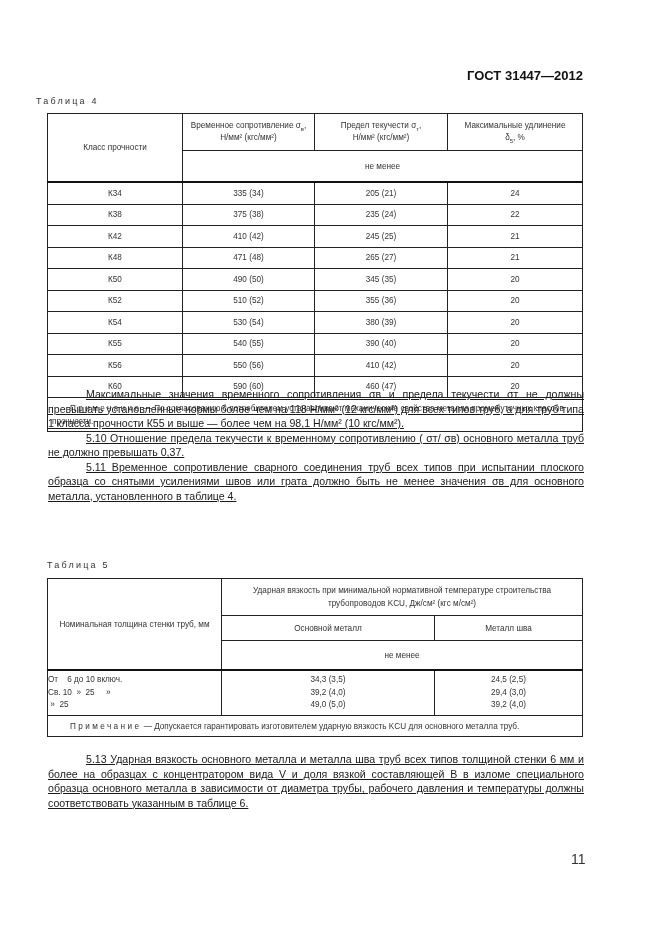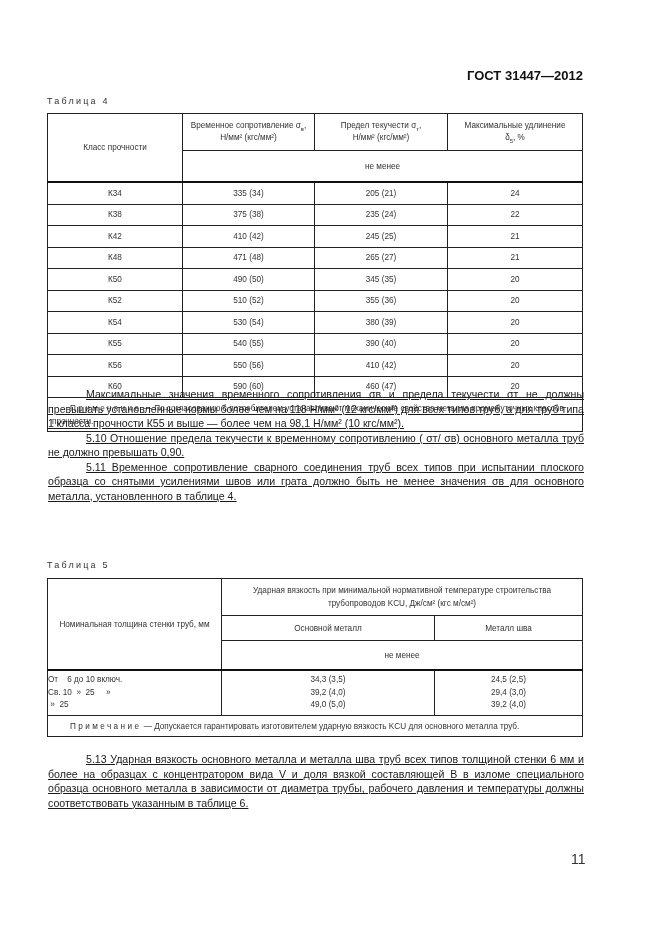--- a/index.html
+++ b/index.html
@@ -31,21 +31,21 @@
   .t5 tr.data td { border-top:2.5px solid #111; padding:3px 0; line-height:12.5px; vertical-align:top; }
   .t5 td.left { text-align:left; padding-left:4px; }
   sub { font-size:6px; vertical-align:sub; line-height:0; }
   .pageno { left:571px; top:851px; font-size:14px; color:#333; }
 </style>
 </head>
 <body>
 
 <div class="abs doc-code">ГОСТ 31447—2012</div>
 
-<div class="abs tcap" style="left:47px; top:96px;">Таблица 4</div>
+<div class="abs tcap" style="left:36px; top:96px;">Таблица 4</div>
 <table class="t4">
   <tbody>
       <tr class="h1">
     <td class="c0" rowspan="2">Класс прочности</td>
     <td class="c1">
       <span>Временное сопротивление σ</span><sub>в</sub>,<br>
       <span>Н/мм² (кгс/мм²)</span>
     </td>
     <td class="c2">
       <span>Предел текучести  σ</span><sub>т</sub>,<br>
@@ -120,21 +120,21 @@
         <td>20</td>
   </tr>
   <tr>
     <td colspan="4" class="note"><span class="ind"></span><span class="sp">Примечание</span><span> — По согласованию с потребителем устанавливают механические свойства металла промежуточных классов прочности.</span></td>
   </tr>
 </tbody>
   </table>
 
 <div class="abs para" style="top:387px;">
   <p>Максимальные значения временного сопротивления  σв и предела текучести σт не должны превышать установленные нормы  более чем на 118 Н/мм² (12 кгс/мм²) для всех типов труб, а для труб типа 1 класса прочности К55 и выше — более чем на 98,1 Н/мм² (10 кгс/мм²).</p>
-  <p>5.10  Отношение предела текучести к временному сопротивлению ( σт/ σв) основного металла труб не должно превышать 0,90.</p>
+  <p>5.10  Отношение предела текучести к временному сопротивлению ( σт/ σв) основного металла труб не должно превышать 0,37.</p>
   <p>5.11  Временное сопротивление сварного соединения труб всех типов при испытании плоского образца со снятыми усилениями швов или грата должно быть не менее значения σв для основного металла, установленного в таблице 4.</p>
 </div>
 
 <div class="abs tcap" style="left:47px; top:560px;">Таблица 5</div>
 <table class="t5">
   <tbody>
       <tr class="h1">
     <td class="c0" rowspan="3">Номинальная толщина стенки труб, мм</td>
     <td colspan="2">
       <span>Ударная вязкость при минимальной нормативной температуре строительства</span><br>

